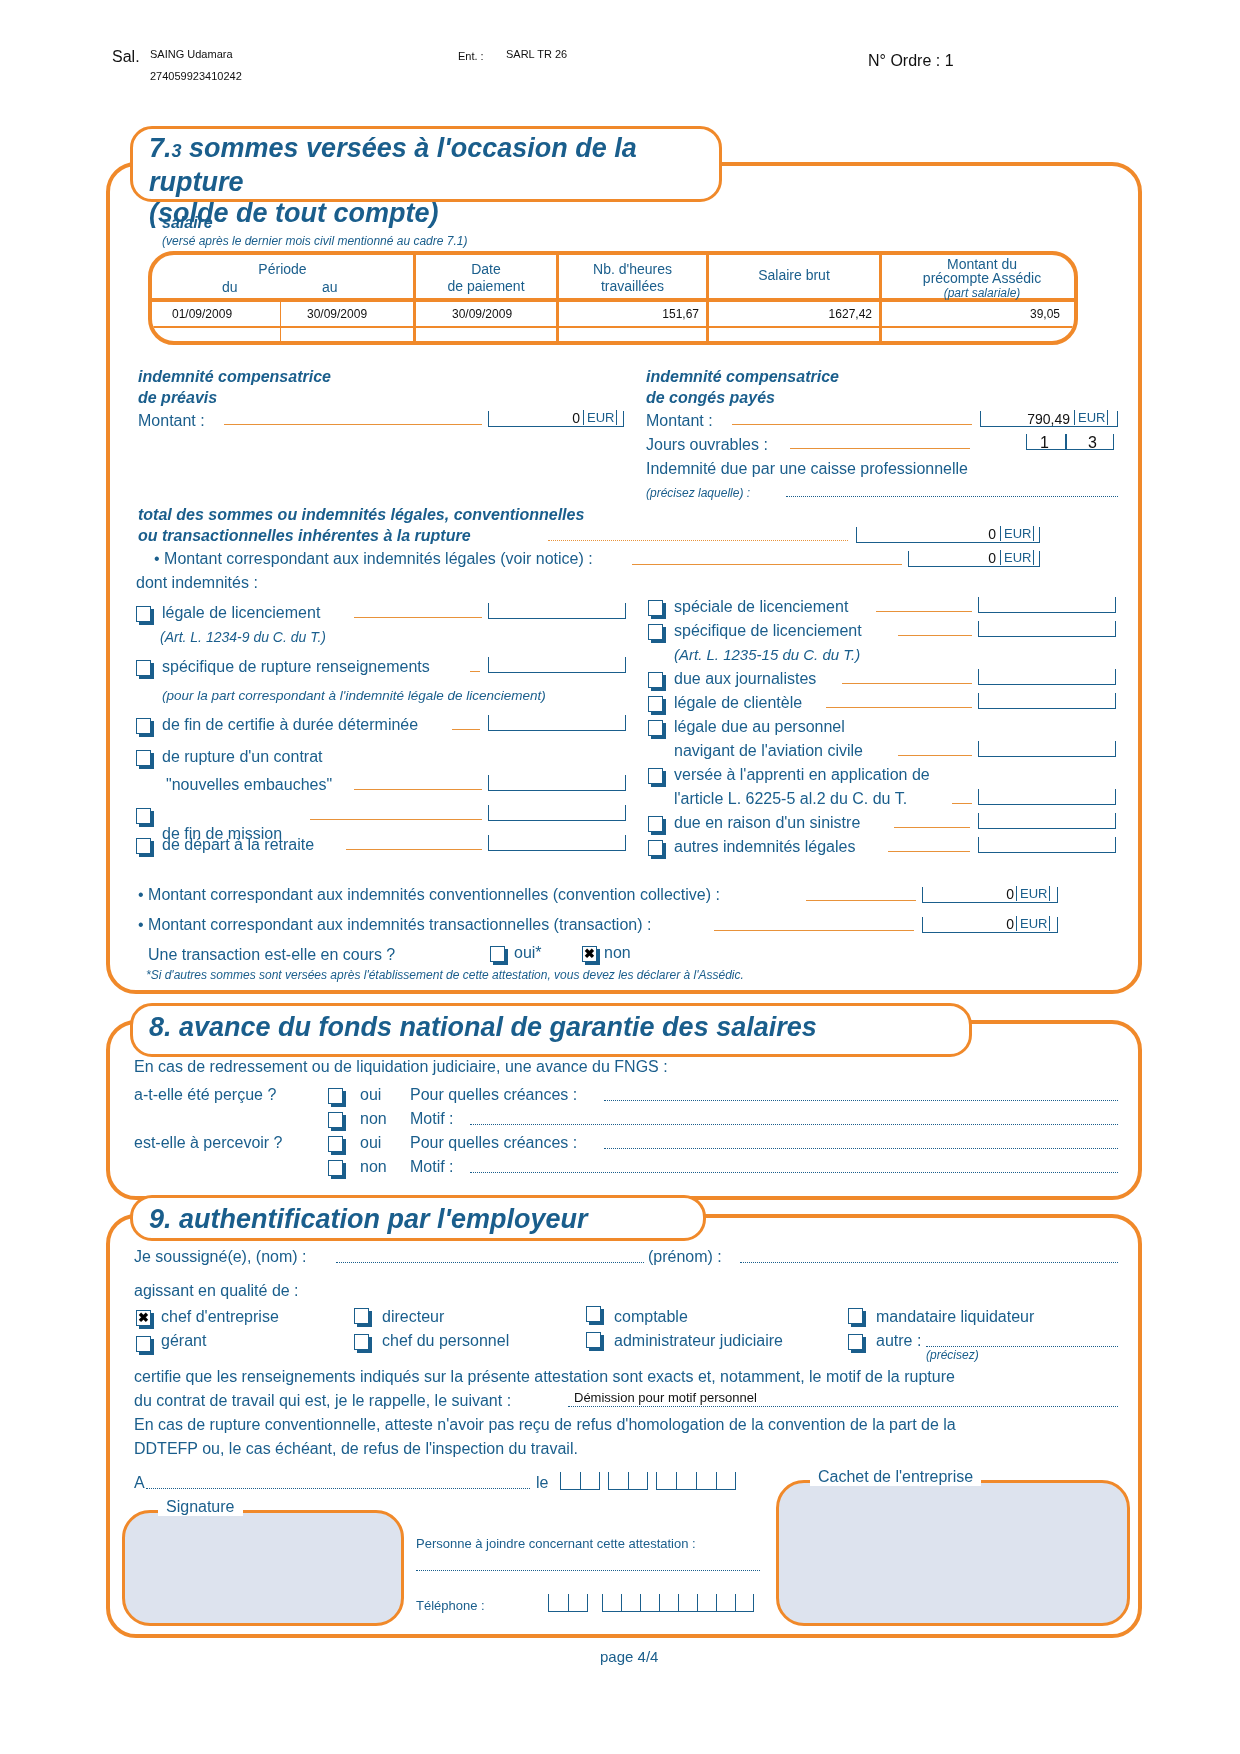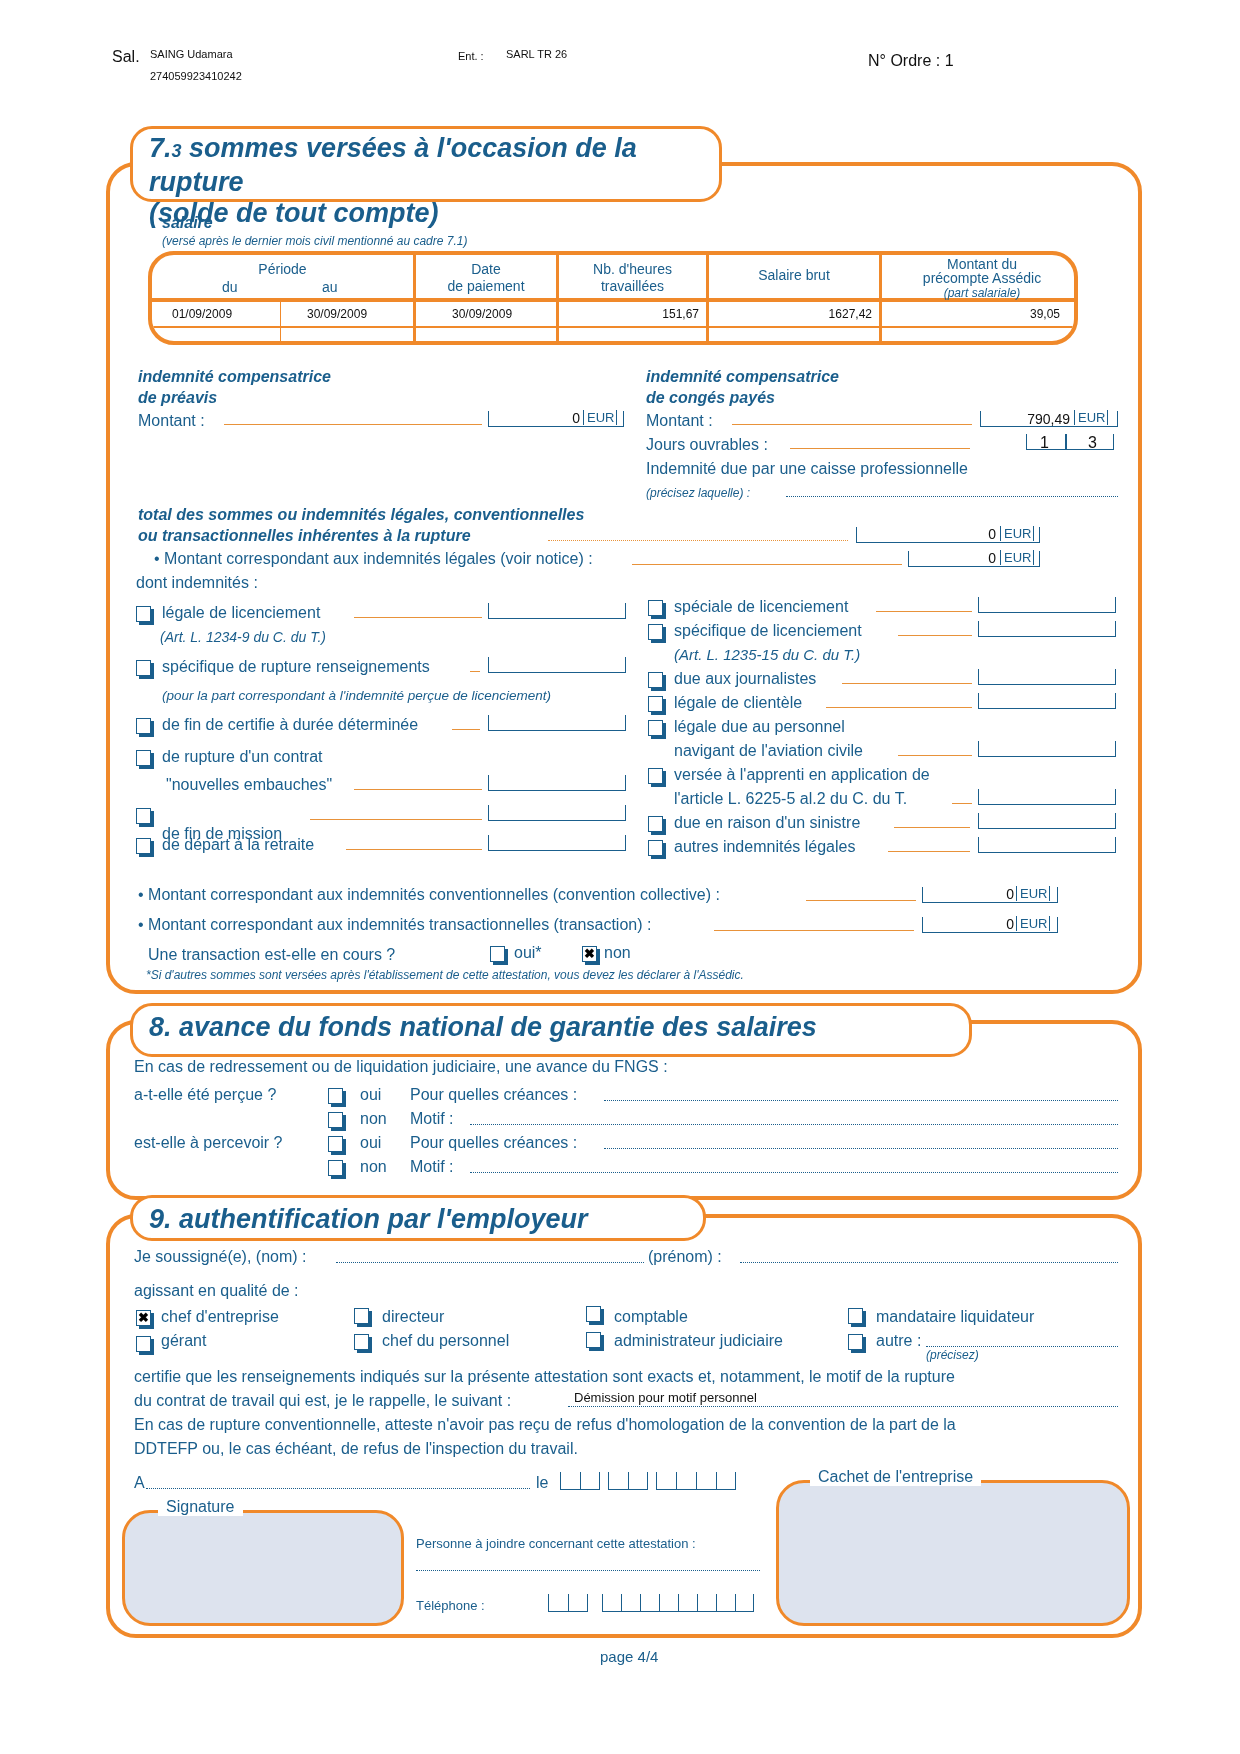--- a/index.html
+++ b/index.html
@@ -111,21 +111,21 @@
   <div class="cb" style="left:136px;top:606px;"></div>
   <div class="abs txt" style="left:162px;top:604px;">légale de licenciement</div>
   <div class="oline" style="left:354px;top:617px;width:128px;"></div>
   <div class="box" style="left:488px;top:603px;width:138px;"></div>
   <div class="abs small-it" style="left:160px;top:629px;font-size:14px;">(Art. L. 1234-9 du C. du T.)</div>
 
   <div class="cb" style="left:136px;top:660px;"></div>
   <div class="abs txt" style="left:162px;top:658px;">spécifique de rupture renseignements</div>
   <div class="oline" style="left:470px;top:671px;width:10px;"></div>
   <div class="box" style="left:488px;top:657px;width:138px;"></div>
-  <div class="abs small-it" style="left:162px;top:688px;font-size:13.5px;">(pour la part correspondant à l'indemnité perçue de licenciement)</div>
+  <div class="abs small-it" style="left:162px;top:688px;font-size:13.5px;">(pour la part correspondant à l'indemnité légale de licenciement)</div>
 
   <div class="cb" style="left:136px;top:718px;"></div>
   <div class="abs txt" style="left:162px;top:716px;">de fin de certifie à durée déterminée</div>
   <div class="oline" style="left:452px;top:729px;width:28px;"></div>
   <div class="box" style="left:488px;top:715px;width:138px;"></div>
 
   <div class="cb" style="left:136px;top:750px;"></div>
   <div class="abs txt" style="left:162px;top:748px;">de rupture d'un contrat</div>
   <div class="abs txt" style="left:166px;top:776px;">"nouvelles embauches"</div>
   <div class="oline" style="left:354px;top:789px;width:128px;"></div>

